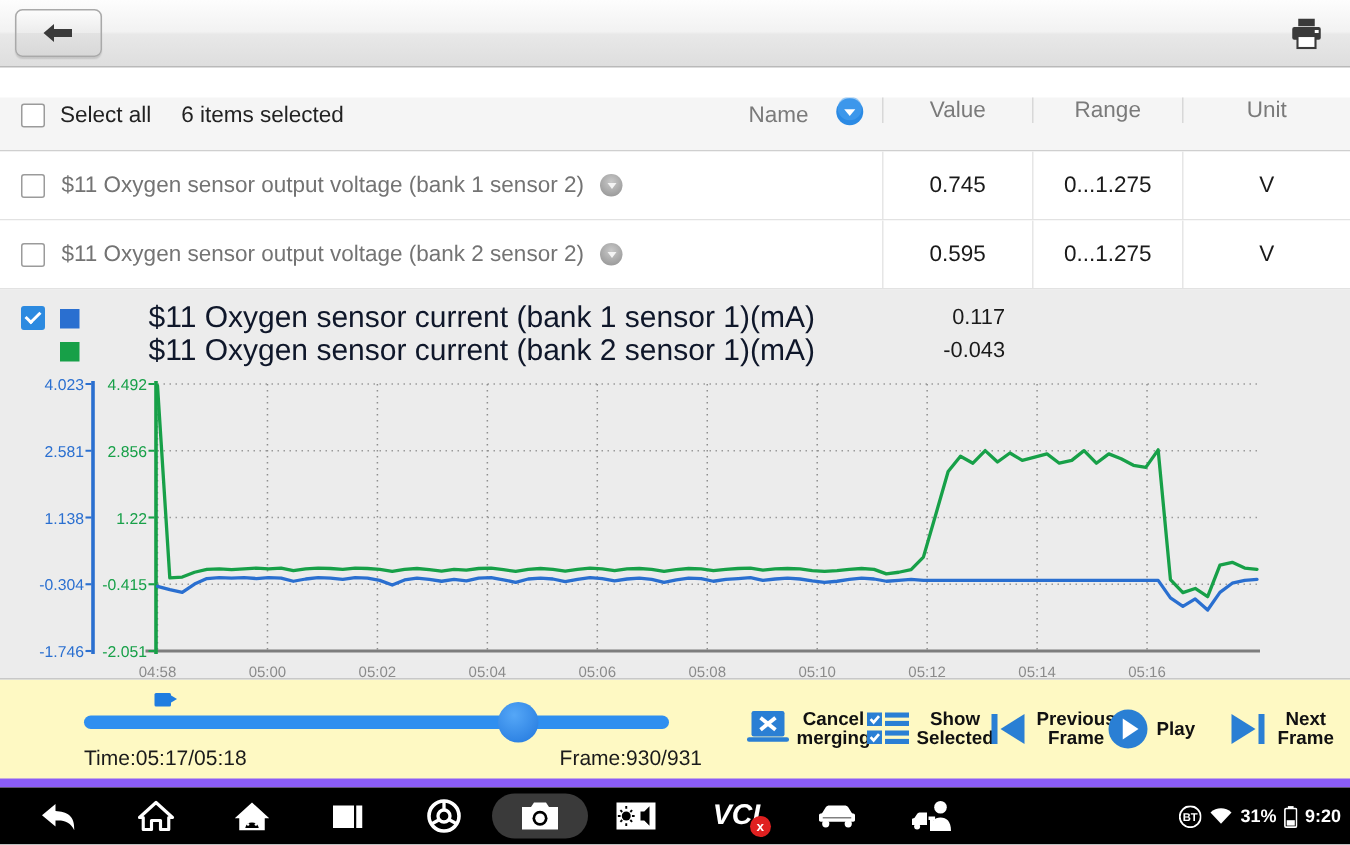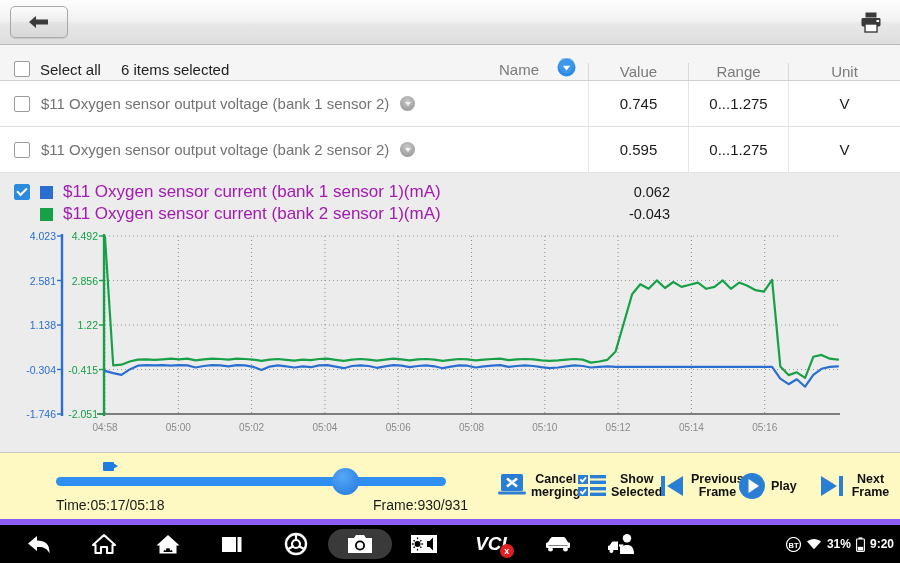--- a/index.html
+++ b/index.html
@@ -23,23 +23,23 @@
     width: 58px; height: 32px;
     background: linear-gradient(to bottom, #fcfcfc, #ececec 50%, #e2e2e2 51%, #d8d8d8);
     border: 1px solid #a9a9a9; border-radius: 5px 5px 5px 5px;
     display: flex; align-items: center; justify-content: center;
     box-shadow: 0 1px 1px rgba(0,0,0,0.12);
   }
   .print-btn { width: 30px; height: 30px; display:flex; align-items:center; justify-content:center; }
 
   
   .table-head {
-    height: 36px; flex: 0 0 36px; display: flex; align-items: flex-end;
+    height: 36px; flex: 0 0 36px; display: flex; align-items: flex-start;
     background: #f5f5f5; border-bottom: 1px solid #cfcfcf;
-    font-size: 15px; color: #6d6d6d;
+    font-size: 15px; color: #6d6d6d; margin-top: 20px;
   }
   .th-name { flex: 1 1 auto; display: flex; align-items: center; padding-left: 14px; gap: 10px; position: relative; }
   .th-name .label-name { margin-left: auto; color: #7a7a7a; font-size: 15px; padding-right: 8px; }
   .th-cell {
     width: 100px; display: flex; align-items: center; justify-content: center;
     border-left: 1px solid #d8d8d8; color: #7a7a7a;
   }
   .th-cell.unit { width: 112px; }
 
   .selall-txt { color: #222; font-size: 15px; }
@@ -79,21 +79,21 @@
   }
 
   
   .graph-panel {
     flex: 1 1 auto; background: #ececec; position: relative;
     border-bottom: 1px solid #c8c8c8; overflow: hidden;
   }
   .legend { position: absolute; left: 0; top: 0; padding: 8px 0 0 14px; }
   .legend-row { display: flex; align-items: center; gap: 10px; height: 22px; }
   .legend-row .swatch { width: 13px; height: 13px; flex: 0 0 13px; }
-  .legend-row .ltext { font-size: 17px; color: #a21caf; }
+  .legend-row .ltext { font-size: 20px; color: #0f172a; margin-left: 36px; }
   .legend-blank { width: 16px; flex: 0 0 16px; }
 
   .legend-vals { position: absolute; left: 600px; top: 8px; width: 70px; text-align: right; }
   .legend-vals div { height: 22px; font-size: 14.5px; color: #1a1a1a; line-height: 22px; }
 
   .zoom-group {
     position: absolute; right: 57px; top: 185px; display: flex;
     background: linear-gradient(to bottom, #fdfdfd, #ececec 50%, #e0e0e0 51%, #d4d4d4);
     border: 1px solid #a8a8a8; border-radius: 5px; overflow: hidden;
     box-shadow: 0 1px 1px rgba(0,0,0,.1);
@@ -235,21 +235,21 @@
         <span class="ltext">$11 Oxygen sensor current (bank 1 sensor 1)(mA)</span>
       </div>
       <div class="legend-row">
         <div class="legend-blank"></div>
         <span class="swatch" style="background:#17a048"></span>
         <span class="ltext">$11 Oxygen sensor current (bank 2 sensor 1)(mA)</span>
       </div>
     </div>
 
     <div class="legend-vals">
-      <div>0.062</div>
+      <div>0.117</div>
       <div>-0.043</div>
     </div>
 
     <div class="zoom-group">
       <div class="zbtn">
         <span class="mult">x2</span>
         <svg width="16" height="16" viewBox="0 0 16 16">
           <circle cx="6.8" cy="6.8" r="4.6" fill="none" stroke="#1a1a1a" stroke-width="1.5"></circle>
           <line x1="10.2" y1="10.2" x2="14.4" y2="14.4" stroke="#1a1a1a" stroke-width="1.9"></line>
           <line x1="4.4" y1="6.8" x2="9.2" y2="6.8" stroke="#1a1a1a" stroke-width="1.2"></line>

